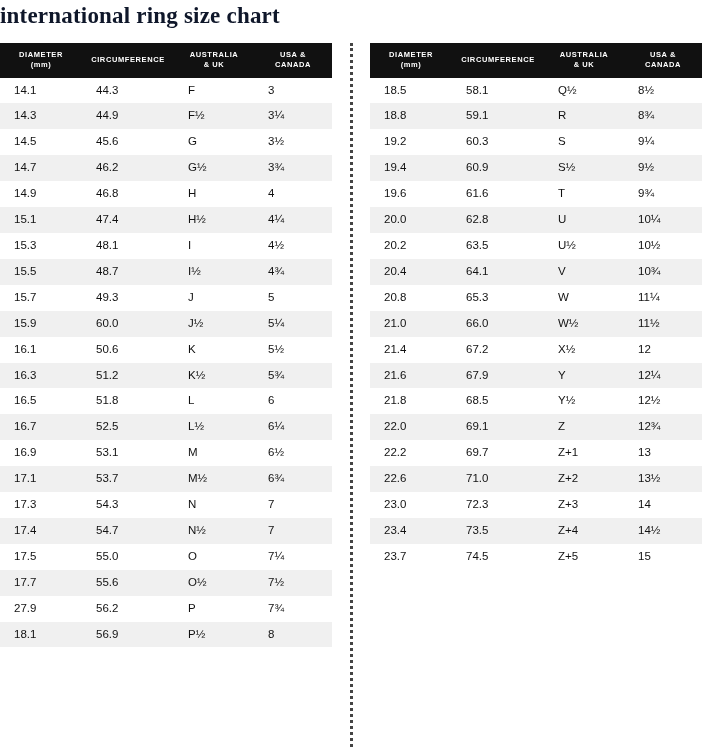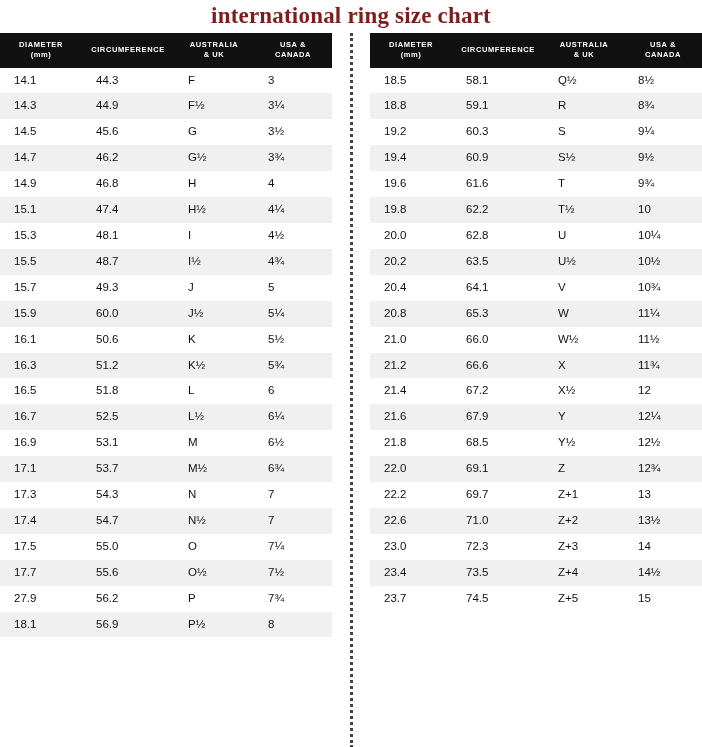--- a/index.html
+++ b/index.html
@@ -12,28 +12,28 @@
     font-family: "Liberation Sans", sans-serif;
   }
   #page {
     position: relative;
     width: 702px;
     height: 747px;
     overflow: hidden;
     background: #ffffff;
   }
   #title {
-    text-align: center;
+    text-align: left;
     font-family: "Liberation Serif", serif;
     font-weight: bold;
     font-size: 23px;
     letter-spacing: 0.2px;
-    color: #7f1d1d;
+    color: #0f172a;
     padding-top: 3px;
-    padding-bottom: 5px;
+    padding-bottom: 15px;
     line-height: 1.1;
   }
   #tables {
     display: flex;
     flex-direction: row;
     align-items: flex-start;
     width: 702px;
   }
   .table-wrap {
     width: 332px;
@@ -301,26 +301,20 @@
               <td class="col-a">S½</td>
               <td class="col-u">9½</td>
             </tr>
             <tr>
               <td class="col-d">19.6</td>
               <td class="col-c">61.6</td>
               <td class="col-a">T</td>
               <td class="col-u">9¾</td>
             </tr>
             <tr>
-              <td class="col-d">19.8</td>
-              <td class="col-c">62.2</td>
-              <td class="col-a">T½</td>
-              <td class="col-u">10</td>
-            </tr>
-            <tr>
               <td class="col-d">20.0</td>
               <td class="col-c">62.8</td>
               <td class="col-a">U</td>
               <td class="col-u">10¼</td>
             </tr>
             <tr>
               <td class="col-d">20.2</td>
               <td class="col-c">63.5</td>
               <td class="col-a">U½</td>
               <td class="col-u">10½</td>
@@ -337,26 +331,20 @@
               <td class="col-a">W</td>
               <td class="col-u">11¼</td>
             </tr>
             <tr>
               <td class="col-d">21.0</td>
               <td class="col-c">66.0</td>
               <td class="col-a">W½</td>
               <td class="col-u">11½</td>
             </tr>
             <tr>
-              <td class="col-d">21.2</td>
-              <td class="col-c">66.6</td>
-              <td class="col-a">X</td>
-              <td class="col-u">11¾</td>
-            </tr>
-            <tr>
               <td class="col-d">21.4</td>
               <td class="col-c">67.2</td>
               <td class="col-a">X½</td>
               <td class="col-u">12</td>
             </tr>
             <tr>
               <td class="col-d">21.6</td>
               <td class="col-c">67.9</td>
               <td class="col-a">Y</td>
               <td class="col-u">12¼</td>

